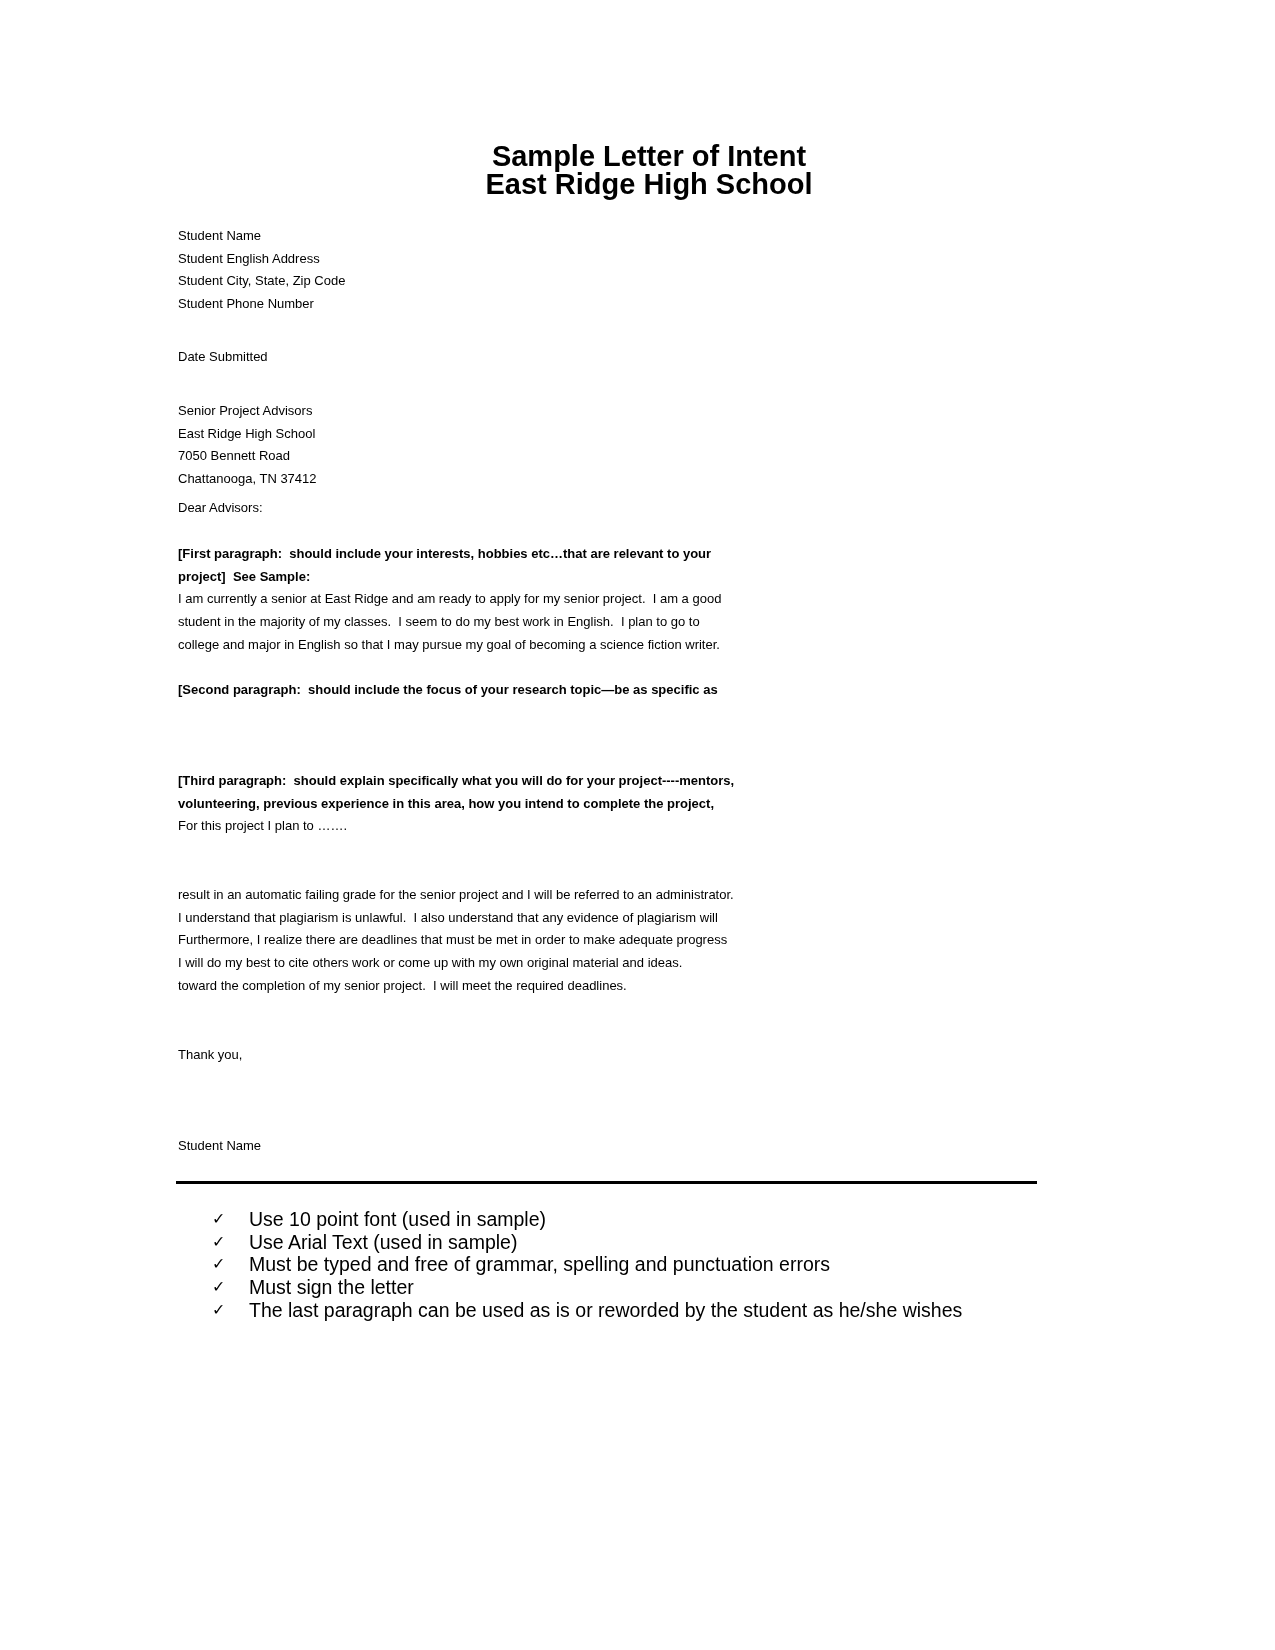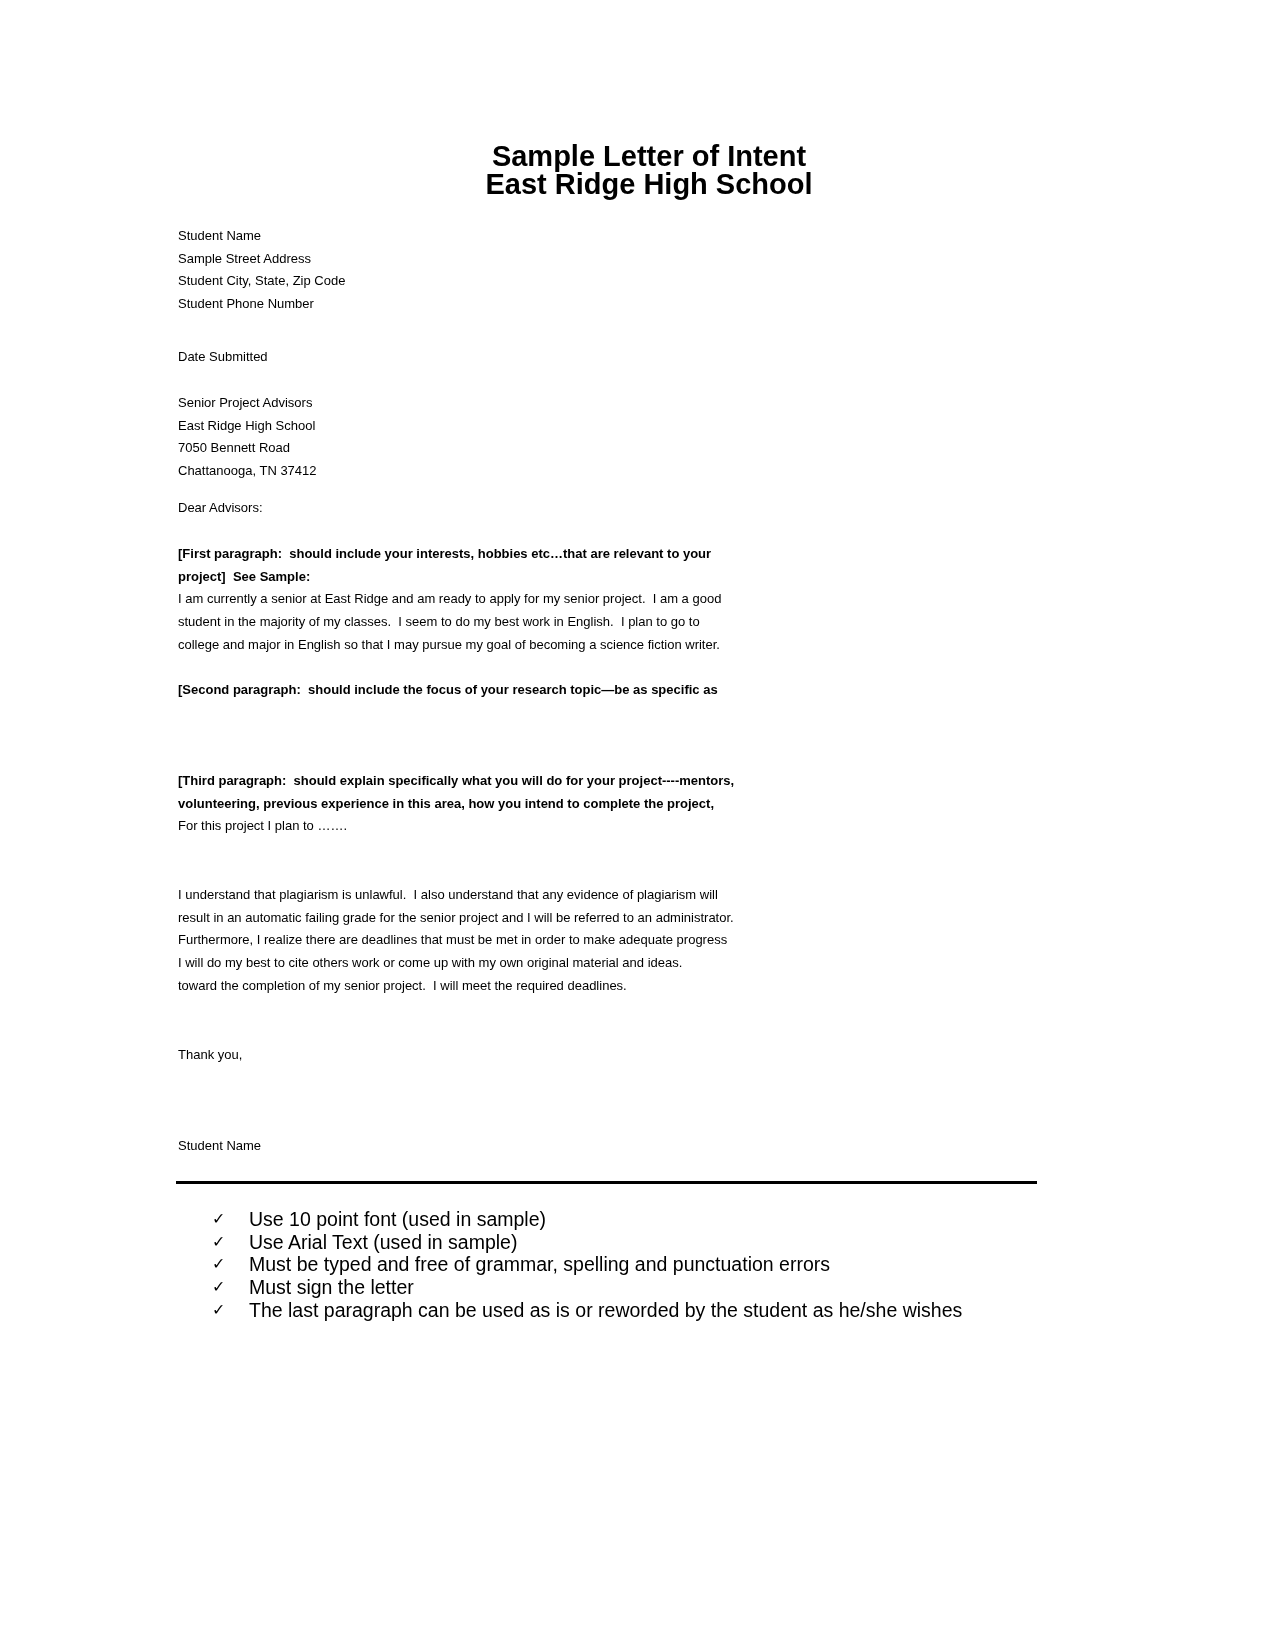--- a/index.html
+++ b/index.html
@@ -18,30 +18,30 @@
   .check-icon { width: 37px; display: inline-block; font-size: 16px; }
 </style>
 </head>
 <body>
 
 <div class="title t1">Sample Letter of Intent</div>
 <div class="title t2">East Ridge High School</div>
 
 <div class="block" style="top:225px">
   <span class="line">Student Name</span>
-  <span class="line">Sample Street Address</span>
+  <span class="line">Student English Address</span>
   <span class="line">Student City, State, Zip Code</span>
   <span class="line">Student Phone Number</span>
 </div>
 
 <div class="block" style="top:346px">
   <span class="line">Date Submitted</span>
 </div>
 
-<div class="block" style="top:392px">
+<div class="block" style="top:400px">
   <span class="line">Senior Project Advisors</span>
   <span class="line">East Ridge High School</span>
   <span class="line">7050 Bennett Road</span>
   <span class="line">Chattanooga, TN 37412</span>
 </div>
 
 <div class="block" style="top:497px">
   <span class="line">Dear Advisors:</span>
 </div>
 
@@ -57,22 +57,22 @@
   <span class="line bold">[Second paragraph:  should include the focus of your research topic—be as specific as</span>
 </div>
 
 <div class="block" style="top:770px">
   <span class="line bold">[Third paragraph:  should explain specifically what you will do for your project----mentors,</span>
   <span class="line bold">volunteering, previous experience in this area, how you intend to complete the project,</span>
   <span class="line">For this project I plan to …….</span>
 </div>
 
 <div class="block" style="top:884px">
+  <span class="line">result in an automatic failing grade for the senior project and I will be referred to an administrator.</span>
   <span class="line">I understand that plagiarism is unlawful.  I also understand that any evidence of plagiarism will</span>
-  <span class="line">result in an automatic failing grade for the senior project and I will be referred to an administrator.</span>
   <span class="line">Furthermore, I realize there are deadlines that must be met in order to make adequate progress</span>
   <span class="line">I will do my best to cite others work or come up with my own original material and ideas.</span>
   <span class="line">toward the completion of my senior project.  I will meet the required deadlines.</span>
 </div>
 
 <div class="block" style="top:1044px">
   <span class="line">Thank you,</span>
 </div>
 
 <div class="block" style="top:1135px">

